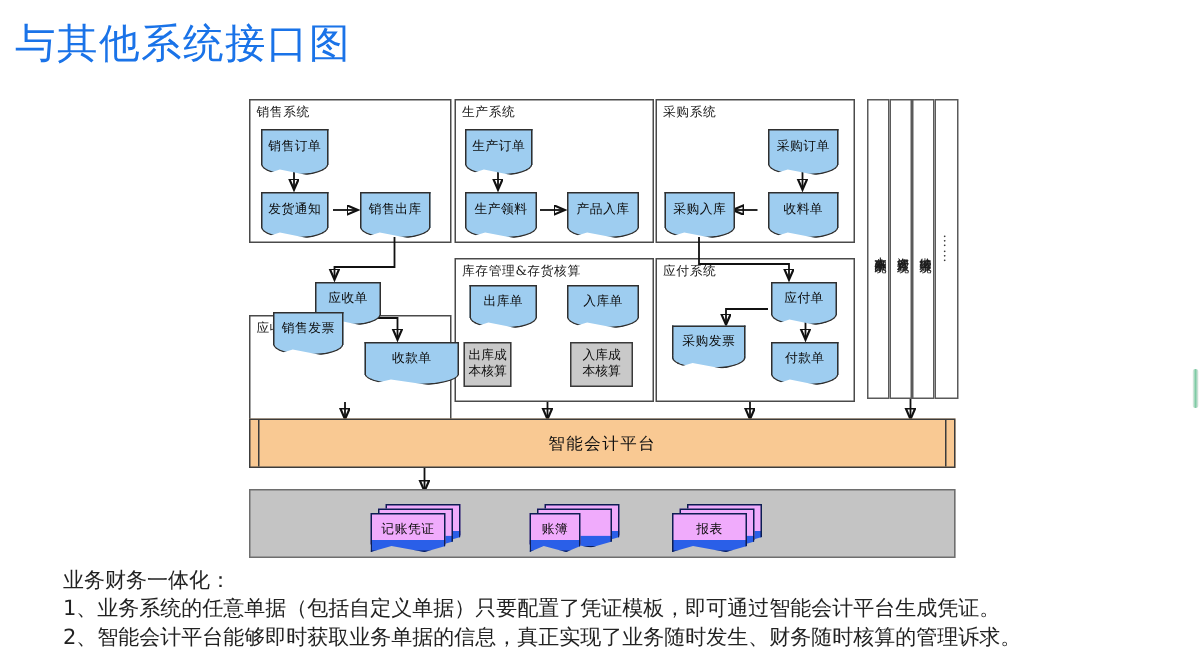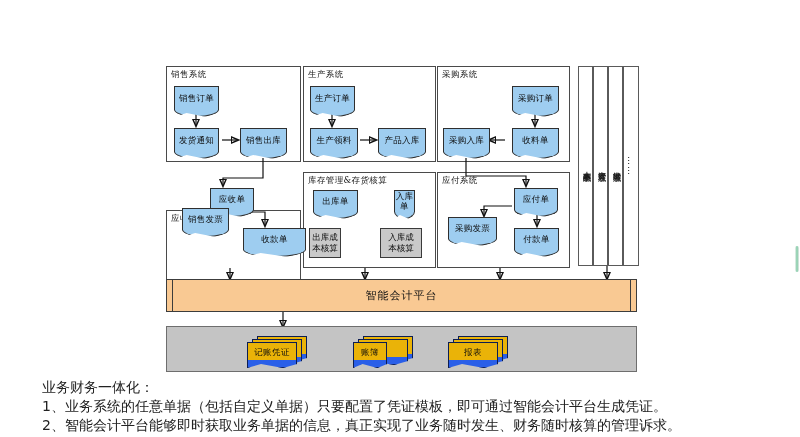--- a/index.html
+++ b/index.html
@@ -139,21 +139,21 @@
     position: absolute;
     background: #c4c4c4;
     border: 1px solid #6e6e6e;
     z-index: 4;
   }
 
   
   .stackdoc { position: absolute; z-index: 5; }
   .stackdoc .sheet {
     position: absolute;
-    background: #eab308;
+    background: #f0abfc;
     border: 1px solid #0c1d52;
   }
   .stackdoc .sheet::after {
     content: "";
     position: absolute;
     left: -1px; right: -1px; bottom: -6px;
     height: 7px;
     background: #2a5fe8;
     border: 1px solid #0c1d52;
     border-top: none;
@@ -189,20 +189,21 @@
   }
 
   svg.links { position: absolute; left: 0; top: 0; width: 800px; height: 437px; z-index: 2; overflow: visible; }
   svg.links line, svg.links path, svg.links polyline { stroke: #111; stroke-width: 1.2; fill: none; }
 </style>
 </head>
 <body>
 
 <div id="root">
 
+  <div class="page-title">与其他系统接口图</div>
 
   <div id="diagram">
 
     <svg class="links">
       <defs>
         <marker id="ar" markerWidth="7" markerHeight="7" refX="5.6" refY="3" orient="auto">
           <path d="M0,0.4 L6,3 L0,5.6 z" fill="#111" stroke="none"></path>
         </marker>
       </defs>
 
@@ -284,21 +285,21 @@
     <div class="doc" style="left:243px; top:228px; width:63px; height:22px;">
       <span class="lbl">收款单</span>
     </div>
 
     <div class="module" style="left:303px; top:172px; width:133px; height:96px;">
       <div class="module-title">库存管理&amp;存货核算</div>
     </div>
     <div class="doc" style="left:313px; top:190px; width:45px; height:22px;">
       <span class="lbl">出库单</span>
     </div>
-    <div class="doc" style="left:378px; top:190px; width:21px; height:22px;margin-left:16px;">
+    <div class="doc" style="left:378px; top:190px; width:48px; height:22px;">
       <span class="lbl">入库单</span>
     </div>
     <div class="rect" style="left:309px; top:228px; width:32px; height:30px; white-space:pre-line;">出库成
 本核算</div>
     <div class="rect" style="left:380px; top:228px; width:42px; height:30px; white-space:pre-line;">入库成
 本核算</div>
 
     <div class="module" style="left:437px; top:172px; width:133px; height:96px;">
       <div class="module-title">应付系统</div>
     </div>

